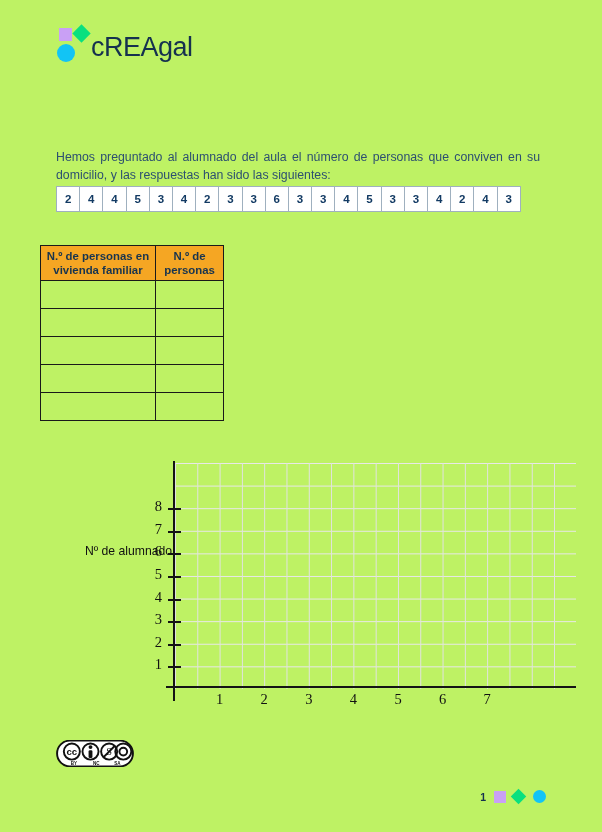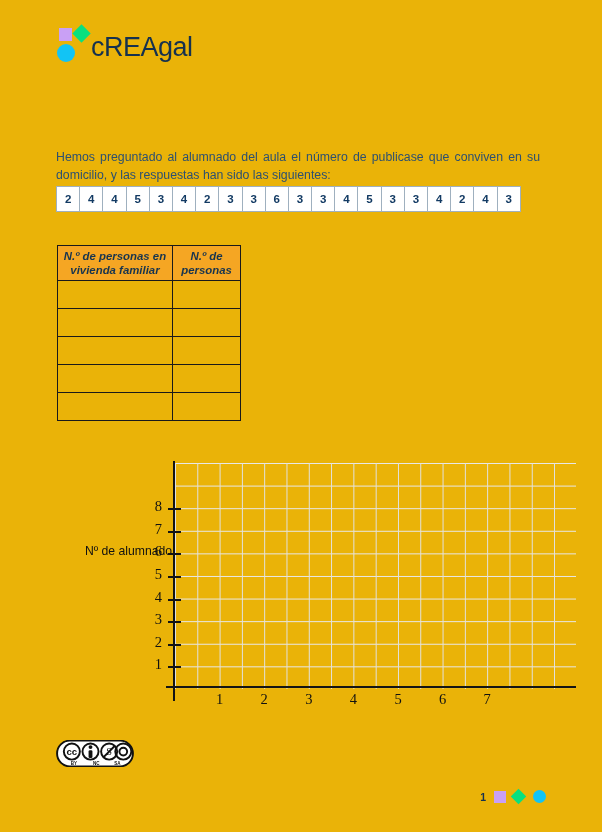--- a/index.html
+++ b/index.html
@@ -5,21 +5,21 @@
   * { box-sizing: border-box; }
   html, body { margin: 0; padding: 0; }
   body {
     width: 602px; height: 832px;
     background: #ffffff;
     font-family: "Liberation Sans", sans-serif;
     color: #22405c;
     overflow: hidden;
     position: relative;
   }
-  .page { position: absolute; inset: 0; background: #eab308; }
+  .page { position: absolute; inset: 0; background: #bef264; }
 
   
   .logo { position: absolute; left: 56px; top: 26px; display: flex; align-items: flex-end; }
   .logo-marks { position: relative; width: 34px; height: 38px; margin-right: 1px; }
   .lm-square { position: absolute; left: 3px; top: 2px; width: 13px; height: 13px; background: #c9a0f5; }
   .lm-diamond { position: absolute; left: 19px; top: 1px; width: 13px; height: 13px; background: #09e07f; transform: rotate(45deg); }
   .lm-circle { position: absolute; left: 1px; top: 18px; width: 18px; height: 18px; border-radius: 50%; background: #12c4f5; }
   .logo-text { font-size: 27px; font-weight: 400; color: #15314f; letter-spacing: -.5px; line-height: 1; padding-bottom: 3px; }
 
   
@@ -40,23 +40,22 @@
     width: 24.2px; height: 26px;
     border: 1px solid #9fb0bf;
     margin-right: -1px;
     display: flex; align-items: center; justify-content: center;
     font-size: 11.5px; font-weight: bold; color: #123a63; background: #fff;
   }
 
   
   .freq-label { position: absolute; left: 56px; top: 230px; font-size: 11.6px; color: #2d5070; }
   .freq-table {
-    position: absolute; left: 57px; top: 245px;
+    position: absolute; left: 40px; top: 245px;
     border-collapse: collapse;
-    font-style: italic;
   }
   .freq-table th, .freq-table td {
     border: 1.4px solid #1a1a1a;
   }
   .freq-table th {
     background: #f5a623;
     color: #17344f;
     font-size: 11.4px; font-weight: bold; line-height: 14px;
     padding: 3px 2px;
   }
@@ -122,21 +121,21 @@
   <div class="logo">
     <div class="logo-marks">
       <div class="lm-square"></div>
       <div class="lm-diamond"></div>
       <div class="lm-circle"></div>
     </div>
     <div class="logo-text">cREAgal</div>
   </div>
 
 
-  <p class="intro">Hemos preguntado al alumnado del aula el número de publicase que conviven en su domicilio, y las respuestas han sido las siguientes:</p>
+  <p class="intro">Hemos preguntado al alumnado del aula el número de personas que conviven en su domicilio, y las respuestas han sido las siguientes:</p>
 
   <div class="datastrip" id="datastrip">
       <div class="cell">2</div>
       <div class="cell">4</div>
       <div class="cell">4</div>
       <div class="cell">5</div>
       <div class="cell">3</div>
       <div class="cell">4</div>
       <div class="cell">2</div>
       <div class="cell">3</div>

